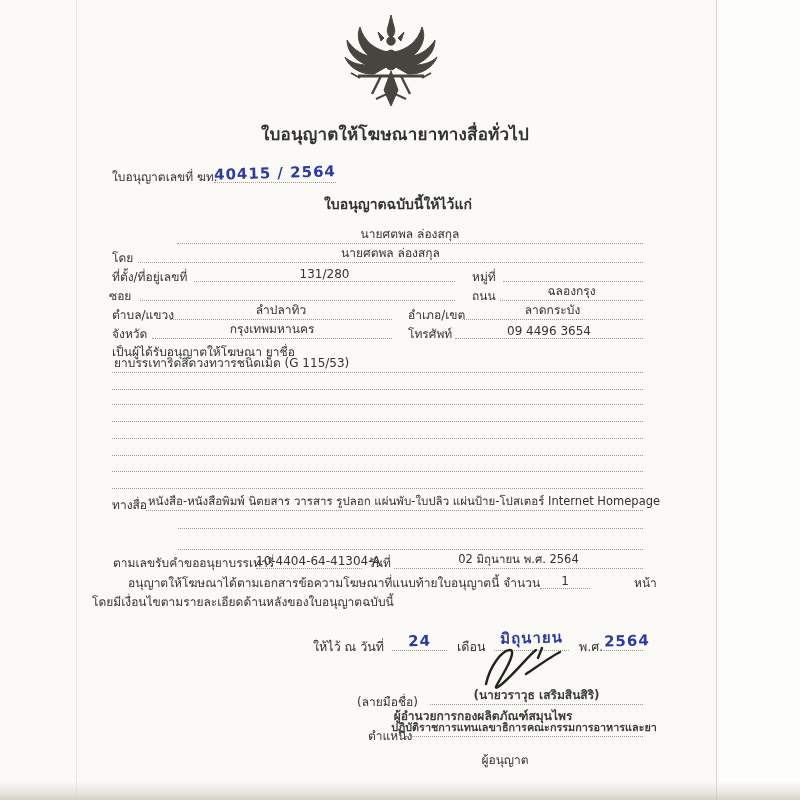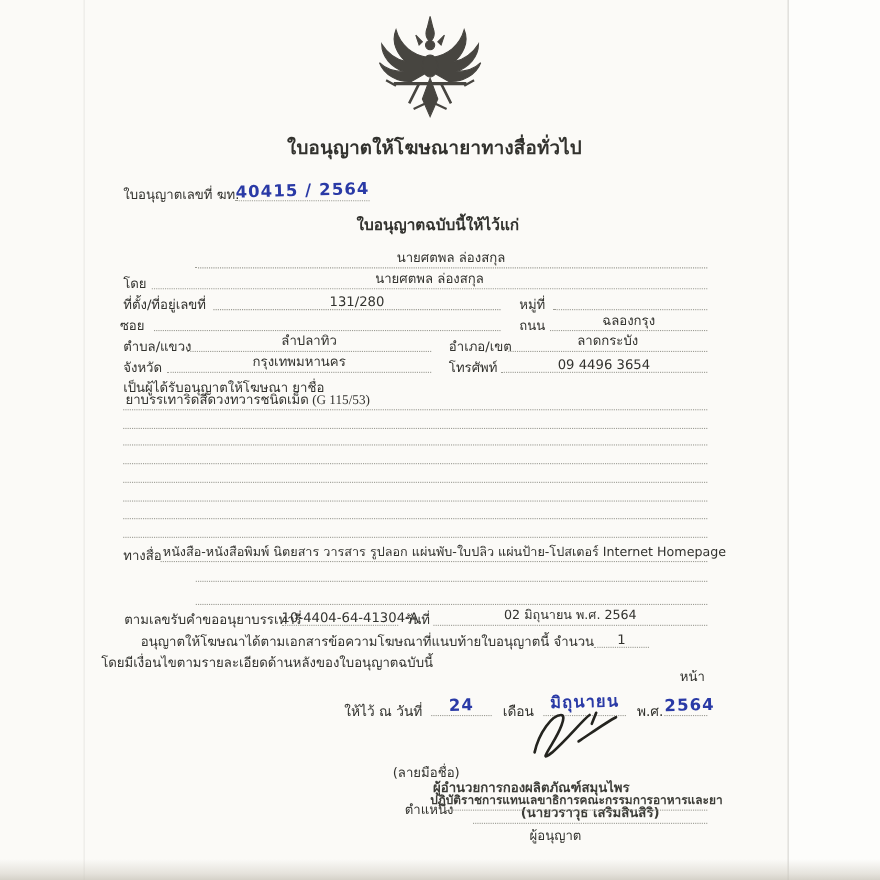--- a/index.html
+++ b/index.html
@@ -105,21 +105,21 @@
 <div class="abs line" style="left:152px;top:321px;width:240px;height:17px;">
   <span class="lineval">กรุงเทพมหานคร</span>
 </div>
 <div class="abs lbl" style="left:408px;top:324px;">โทรศัพท์</div>
 <div class="abs line" style="left:455px;top:321px;width:188px;height:17px;">
   <span class="lineval">09 4496 3654</span>
 </div>
 
 <div class="abs lbl" style="left:112px;top:342px;">เป็นผู้ได้รับอนุญาตให้โฆษณา ยาชื่อ</div>
 
-<div class="abs line" style="left:112px;top:355px;width:531px;height:17px;font-family:Liberation Serif, serif;">
+<div class="abs line" style="left:112px;top:355px;width:531px;height:17px;">
   <span class="leftval">ยาบรรเทาริดสีดวงทวารชนิดเม็ด (G 115/53)</span>
 </div>
 
 <div class="bline" style="top:388px;"></div>
 <div class="bline" style="top:403px;"></div>
 <div class="bline" style="top:420px;"></div>
 <div class="bline" style="top:437px;"></div>
 <div class="bline" style="top:454px;"></div>
 <div class="bline" style="top:470px;"></div>
 <div class="bline" style="top:487px;"></div>
@@ -138,21 +138,21 @@
 </div>
 <div class="abs lbl" style="left:368px;top:553px;">วันที่</div>
 <div class="abs line" style="left:394px;top:551px;width:249px;height:17px;">
   <span class="lineval" style="font-size:11.5px;">02 มิถุนายน พ.ศ. 2564</span>
 </div>
 
 <div class="abs lbl" style="left:128px;top:573px;">อนุญาตให้โฆษณาได้ตามเอกสารข้อความโฆษณาที่แนบท้ายใบอนุญาตนี้  จำนวน</div>
 <div class="abs line" style="left:540px;top:571px;width:50px;height:17px;">
   <span class="lineval">1</span>
 </div>
-<div class="abs lbl" style="left:618px;top:573px;margin-top:32px;">หน้า</div>
+<div class="abs lbl" style="left:634px;top:573px;">หน้า</div>
 
 <div class="abs lbl" style="left:92px;top:592px;">โดยมีเงื่อนไขตามรายละเอียดด้านหลังของใบอนุญาตฉบับนี้</div>
 
 <div class="abs lbl" style="left:313px;top:637px;font-size:12.5px;">ให้ไว้ ณ วันที่</div>
 <div class="abs line" style="left:392px;top:631px;width:55px;height:19px;">
   <span class="lineval ink" style="font-size:15px;color:#2a3aa6;">24</span>
 </div>
 <div class="abs lbl" style="left:457px;top:637px;font-size:12.5px;">เดือน</div>
 <div class="abs line" style="left:494px;top:631px;width:75px;height:19px;">
   <span class="lineval ink" style="font-size:15px;color:#2a3aa6;">มิถุนายน</span>
@@ -166,21 +166,21 @@
   <svg width="115" height="52" viewBox="0 0 115 52">
     <g fill="none" stroke="#24241f" stroke-width="2.4" stroke-linecap="round">
       <path d="M18 40 C22 22 34 6 42 6 C48 6 40 22 34 32 C28 42 24 48 34 40 C48 28 62 10 68 6"></path>
       <path d="M58 30 C70 22 84 12 92 8"></path>
       <path d="M70 14 L74 4"></path>
     </g>
   </svg>
 </div>
 
 <div class="abs lbl" style="left:357px;top:692px;">(ลายมือชื่อ)</div>
-<div class="abs line" style="left:430px;top:688px;width:213px;height:16px;margin-top:44px;">
+<div class="abs line" style="left:430px;top:688px;width:213px;height:16px;">
   <span class="lineval stamp">(นายวราวุธ  เสริมสินสิริ)</span>
 </div>
 <div class="abs cnt stamp" style="left:368px;top:706px;width:230px;font-size:12px;">ผู้อำนวยการกองผลิตภัณฑ์สมุนไพร</div>
 <div class="abs lbl" style="left:368px;top:726px;">ตำแหน่ง</div>
 <div class="abs line" style="left:405px;top:722px;width:238px;height:14px;">
   <span class="lineval stamp" style="font-size:10.8px;left:50%;right:auto;transform:translateX(-50%);">ปฏิบัติราชการแทนเลขาธิการคณะกรรมการอาหารและยา</span>
 </div>
 <div class="abs cnt lbl" style="left:430px;top:750px;width:150px;">ผู้อนุญาต</div>
 
 </body></html>

